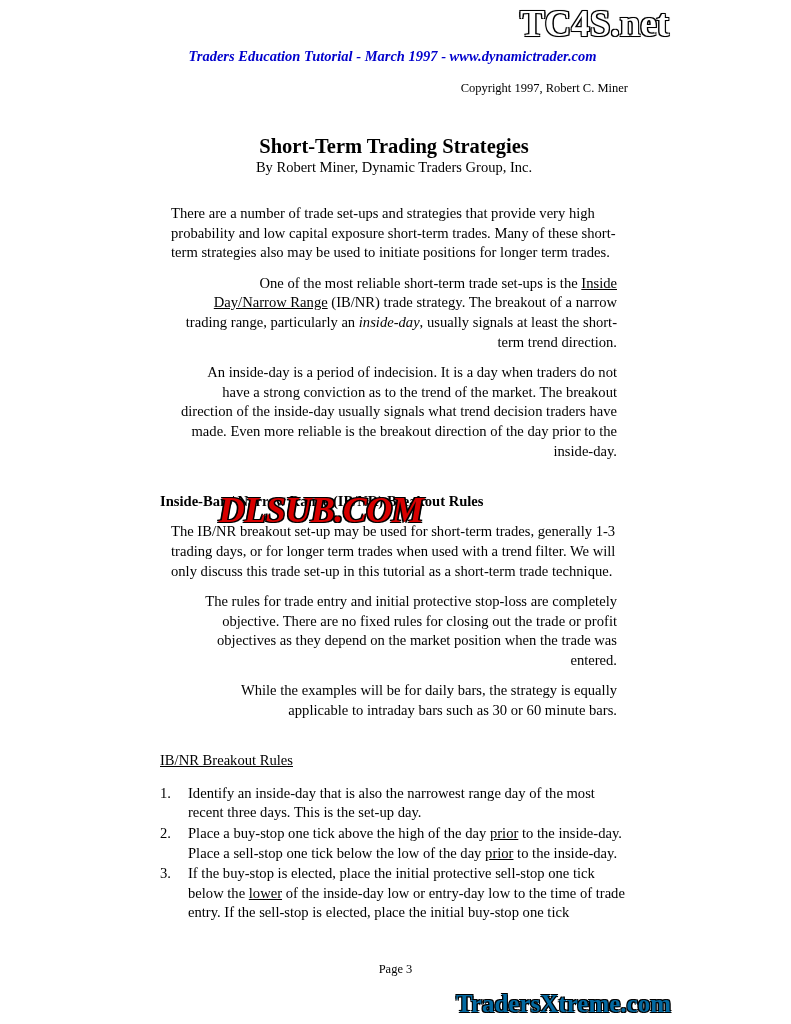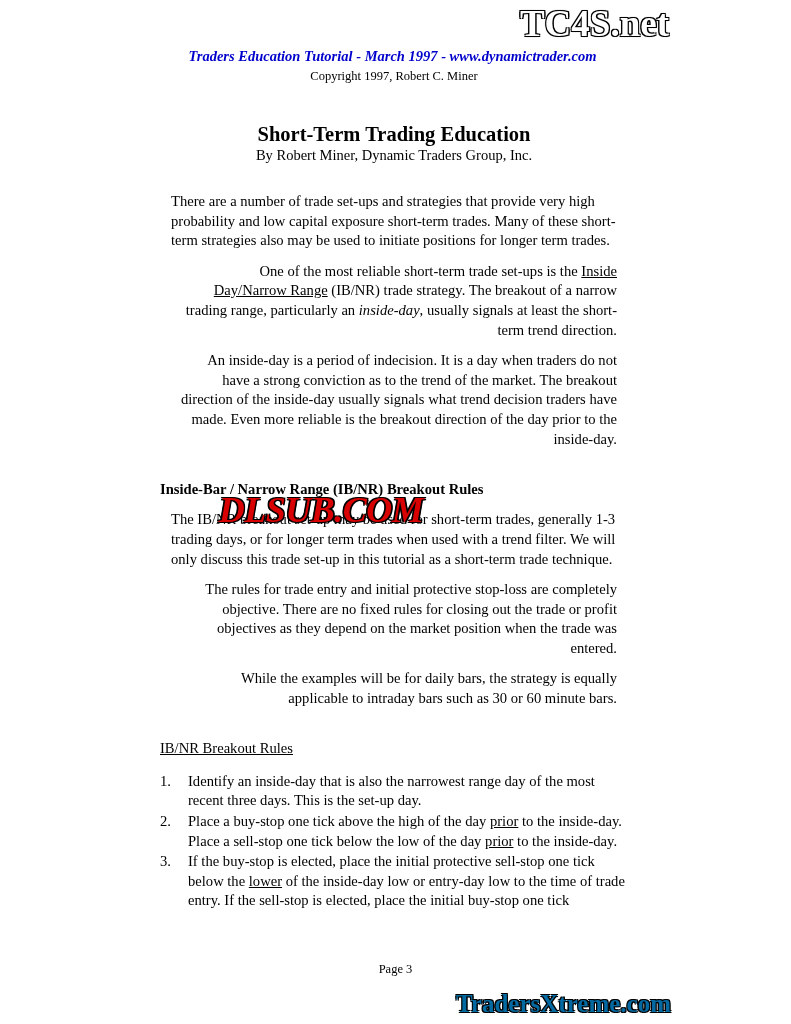--- a/index.html
+++ b/index.html
@@ -83,23 +83,23 @@
     color: #0000cc;
     font-weight: bold;
     font-style: italic;
     font-size: 14.5px;
     margin-top: 48px;
     line-height: 17px;
     white-space: nowrap;
     margin-left: -3px;
   }
   .hdr-copy {
-    text-align: center;
+    text-align: right;
     font-size: 12.5px;
-    margin-top: 4px;
+    margin-top: 16px;
     line-height: 15px;
   }
 
   .doc-title {
     text-align: center;
     font-weight: bold;
     font-size: 20.5px;
     margin-top: 38px;
     line-height: 24px;
   }
@@ -175,21 +175,21 @@
 
 <div class="page">
 
   <div class="wm-topright">TC4S.net</div>
 
   <div class="content">
 
     <div class="hdr-line">Traders Education Tutorial - March 1997 - www.dynamictrader.com</div>
     <div class="hdr-copy">Copyright 1997, Robert C. Miner</div>
 
-    <div class="doc-title">Short-Term Trading Education</div>
+    <div class="doc-title">Short-Term Trading Strategies</div>
     <div class="doc-byline">By Robert Miner, Dynamic Traders Group, Inc.</div>
 
     <p class="body first">There are a number of trade set-ups and strategies that provide very high probability and low capital exposure short-term trades. Many of these short-term strategies also may be used to initiate positions for longer term trades.</p>
 
     <p class="body indent"><span>One of the most reliable short-term trade set-ups is the </span><span class="uline">Inside Day/Narrow Range</span><span> (IB/NR) trade strategy. The breakout of a narrow trading range, particularly an </span><span class="ital">inside-day</span><span>, usually signals at least the short-term trend direction.</span></p>
 
     <p class="body indent">An inside-day is a period of indecision. It is a day when traders do not have a strong conviction as to the trend of the market. The breakout direction of the inside-day usually signals what trend decision traders have made. Even more reliable is the breakout direction of the day prior to the inside-day.</p>
 
     <div class="gap"></div>
 

